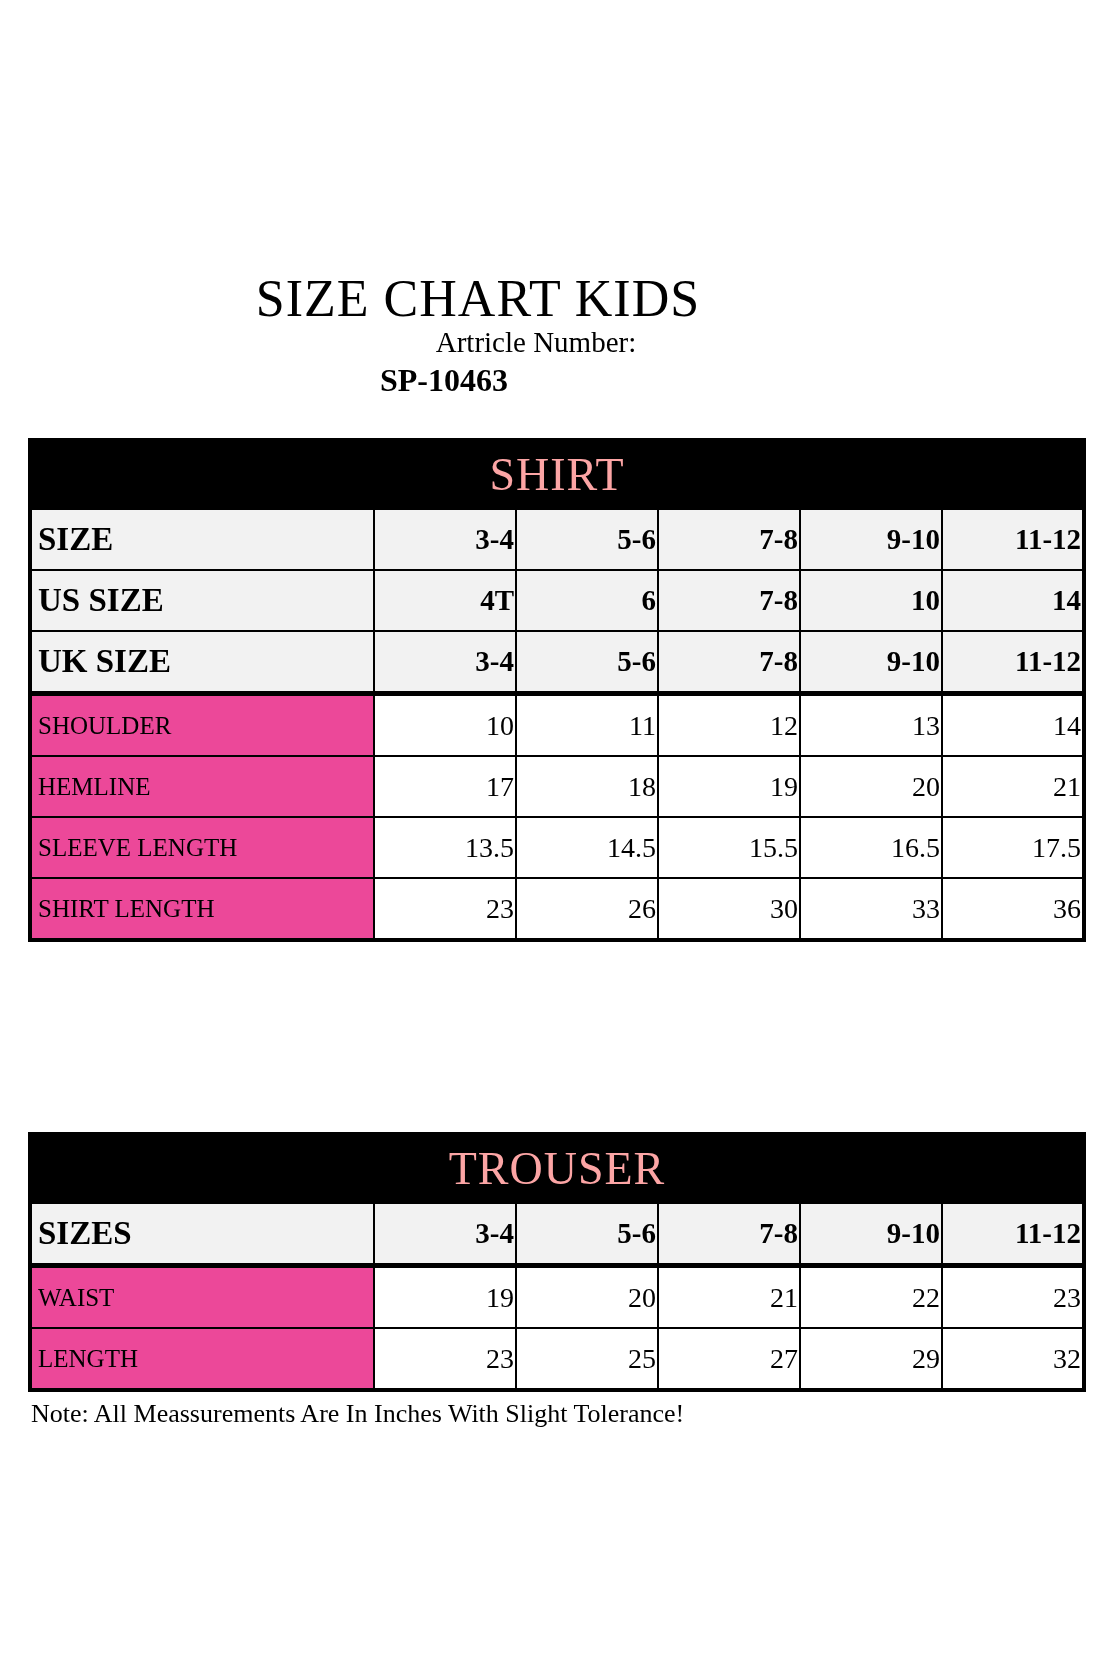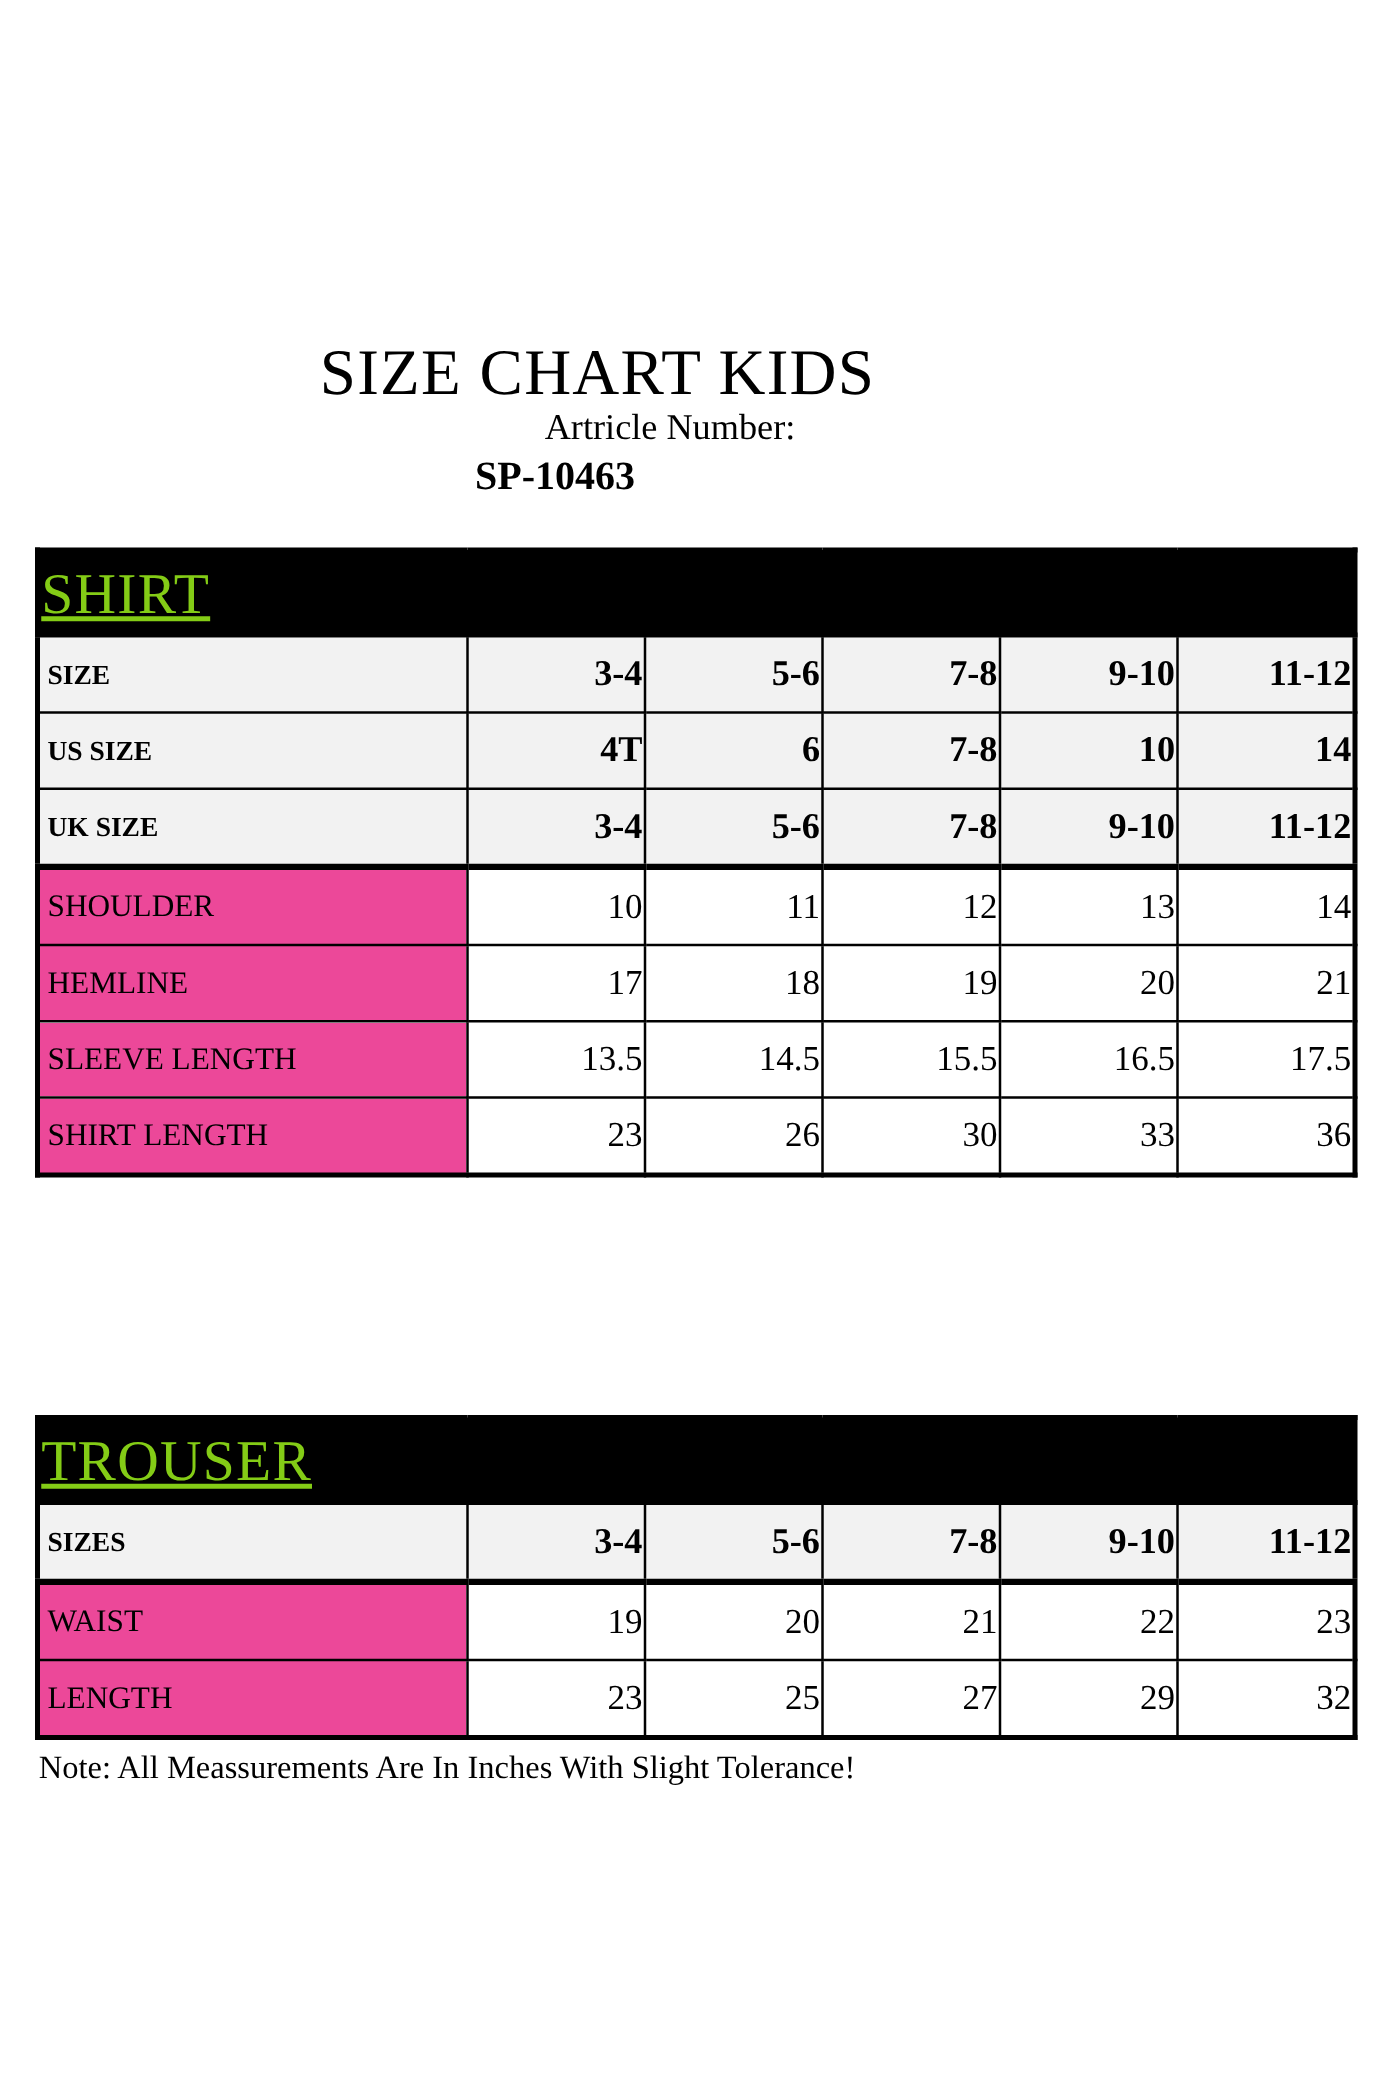--- a/index.html
+++ b/index.html
@@ -55,40 +55,39 @@
     border-collapse: collapse;
     table-layout: fixed;
     width: 1054px;
     border: 4px solid #000000;
   }
   table.size-table col.label-col { width: 344px; }
   table.size-table col.data-col  { width: 142px; }
 
   table.size-table th.bar {
     background: #000000;
-    color: #84cc16;
+    color: #fca5a5;
     font-weight: normal;
     font-size: 46px;
     letter-spacing: 1px;
-    text-align: left;
+    text-align: center;
     height: 62px;
     border: 4px solid #000000;
-    text-decoration: underline;
   }
 
   table.size-table td {
     border: 2px solid #000000;
     height: 57px;
     vertical-align: middle;
     overflow: hidden;
     white-space: nowrap;
   }
 
   tr.size-row td { background: #f2f2f2; font-weight: bold; }
-  tr.size-row td.label-cell { font-size: 22px; }
+  tr.size-row td.label-cell { font-size: 33px; }
   tr.size-row td.value-cell { font-size: 29px; }
 
   tr.meas-row td.label-cell { background: #ec4899; font-size: 25px; }
   tr.meas-row td.value-cell { background: #ffffff; font-size: 28px; }
 
   td.label-cell { text-align: left; padding-left: 6px; }
   td.value-cell { text-align: right; }
 
   tr.group-end td { border-bottom: 5px solid #000000; }
 

